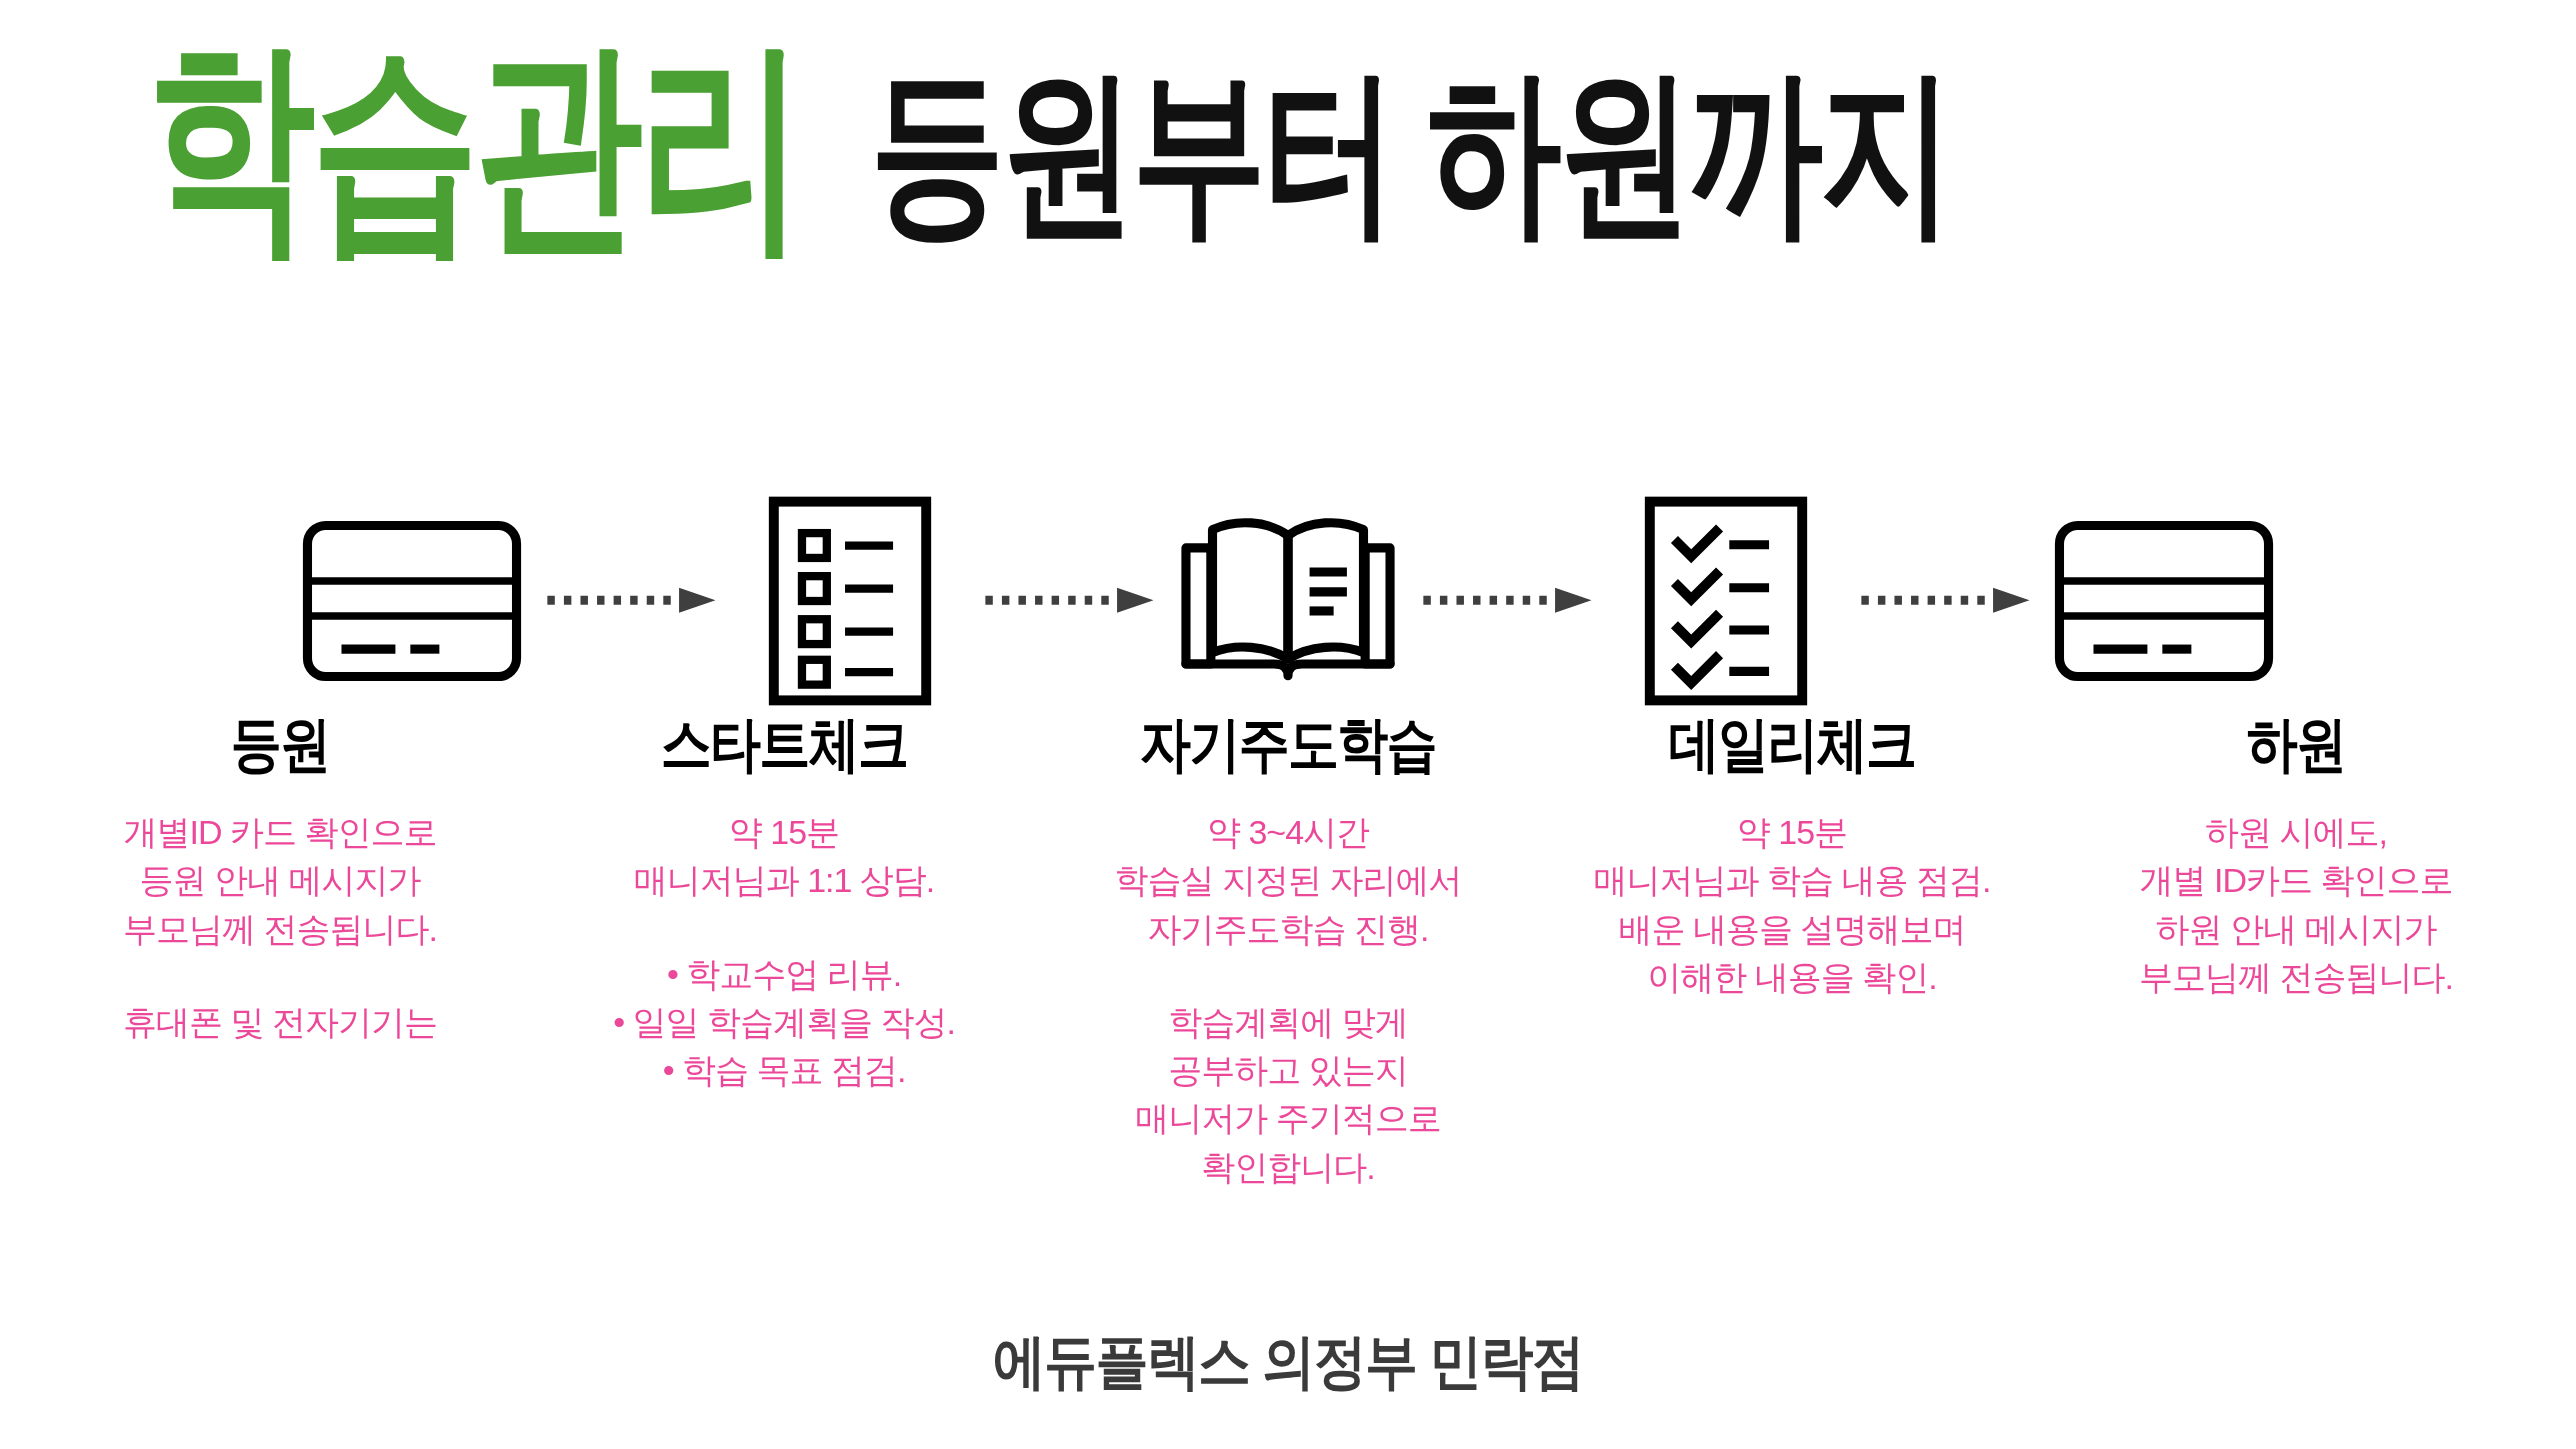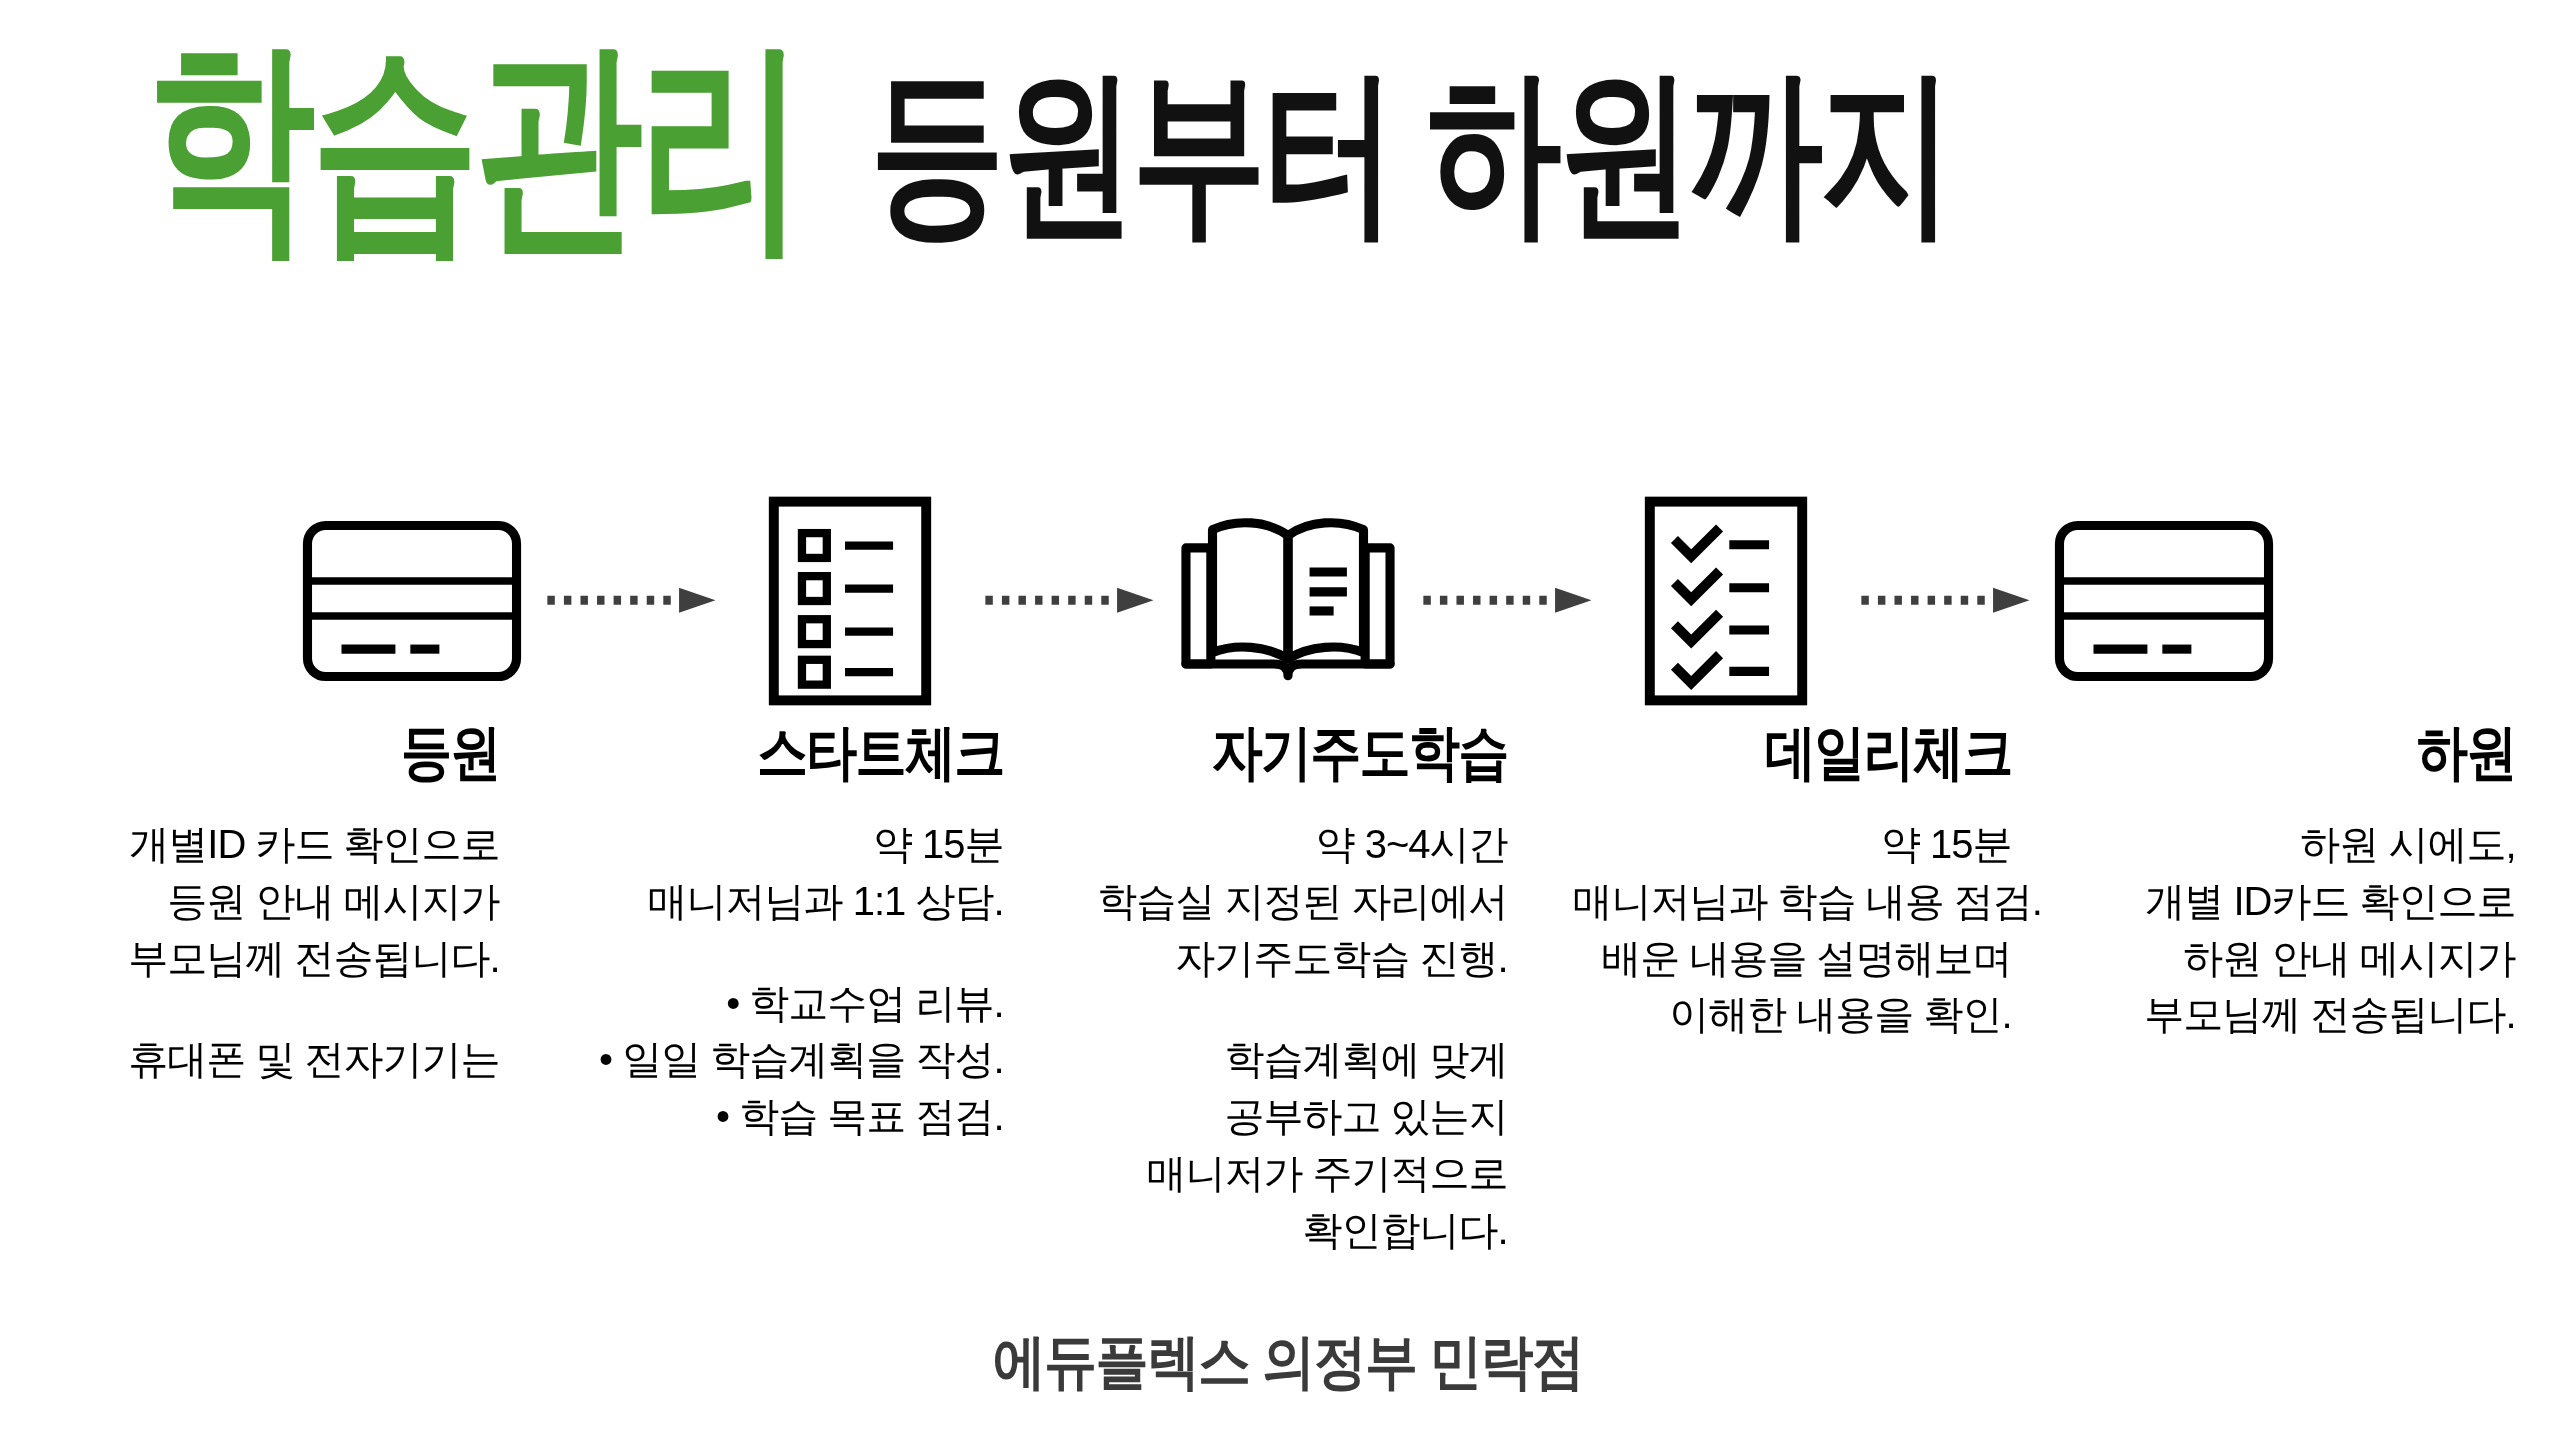--- a/index.html
+++ b/index.html
@@ -87,41 +87,41 @@
     left: 0;
     top: 714px;
     width: 2576px;
     display: flex;
     justify-content: center;
     align-items: flex-start;
   }
   .col {
     width: 439px;
     flex: 0 0 auto;
-    text-align: right;
-    margin: 8px 0px;
+    text-align: center;
+    margin: 0 0px;
   }
   .col-spacer { width: 65px; flex: 0 0 auto; }
 
   .step-heading {
     font-size: 51px;
     font-weight: 900;
     letter-spacing: -1.7px;
     line-height: 1.0;
     transform: scaleY(1.18);
     transform-origin: center top;
     margin-bottom: 43px;
     white-space: nowrap;
   }
   .para {
-    font-size: 40px;
+    font-size: 34px;
     line-height: 1.42;
     font-weight: 400;
     letter-spacing: -1px;
-    color: #000000;
+    color: #ec4899;
     white-space: nowrap;
   }
   .para + .para { margin-top: 45px; }
   .para .line { display: block; }
   .bullets { margin-top: 1.7px; }
   .bullets .bline {
     display: block;
     white-space: nowrap;
   }
 

